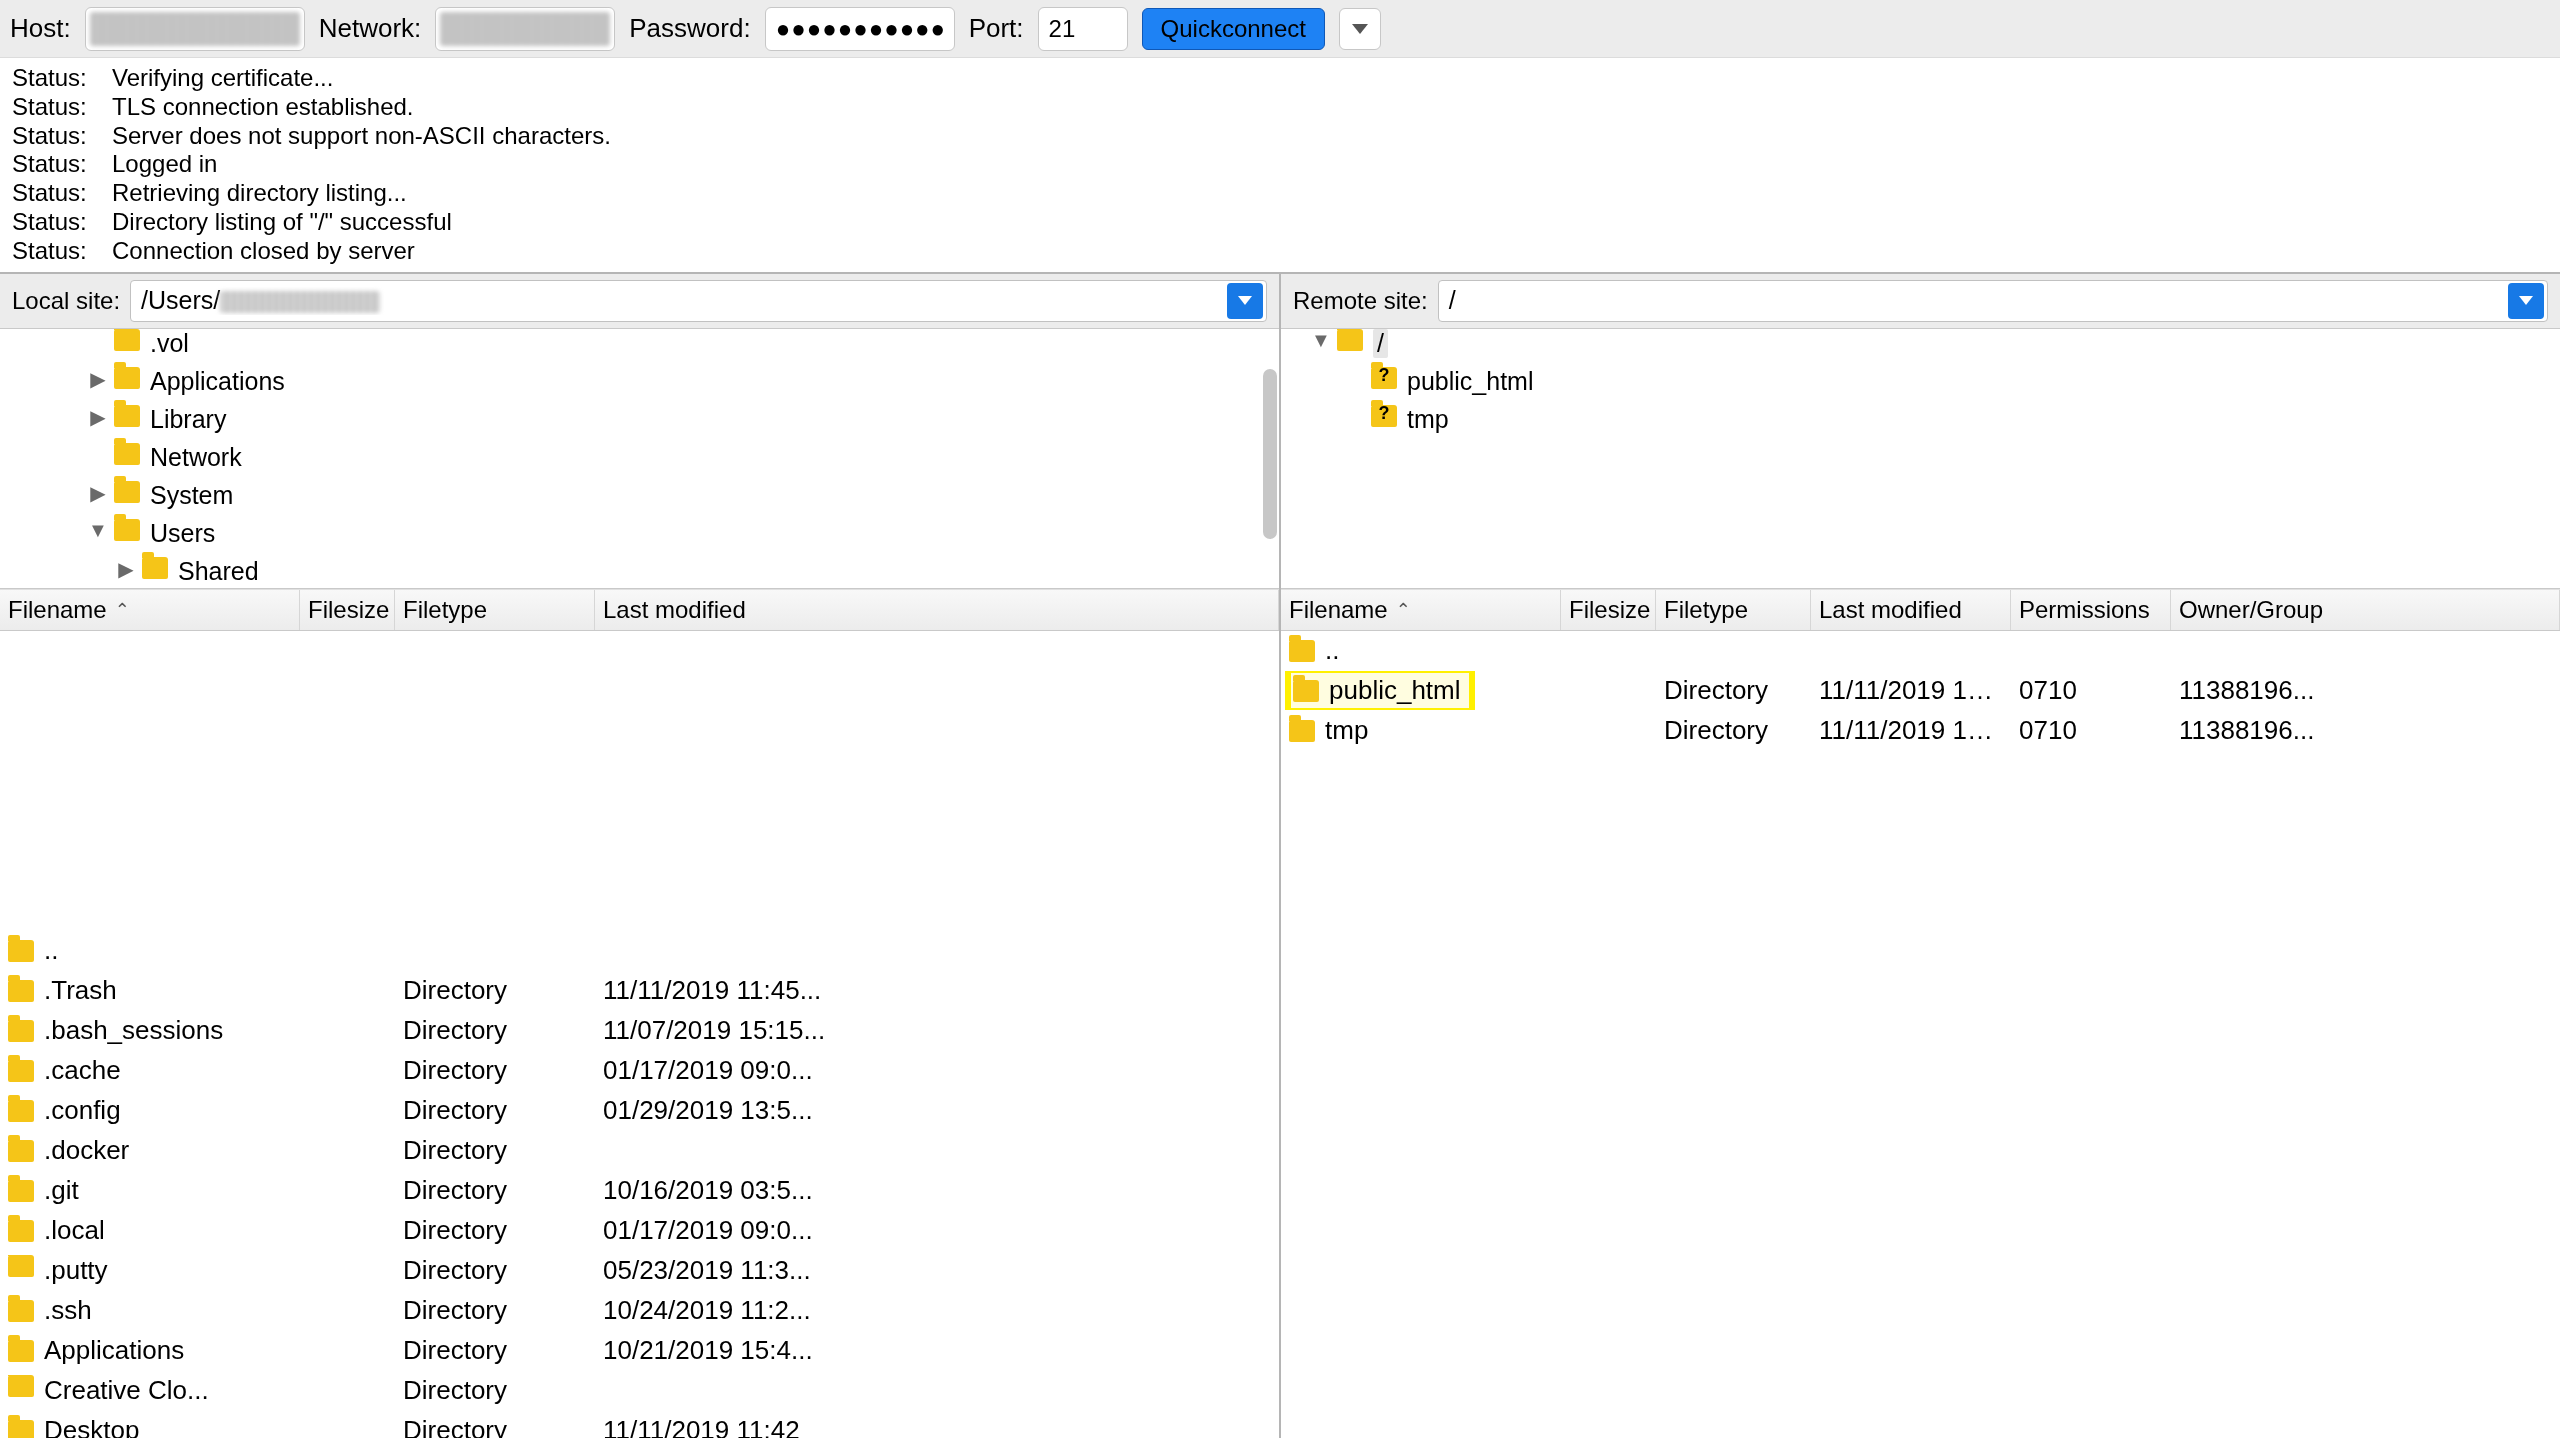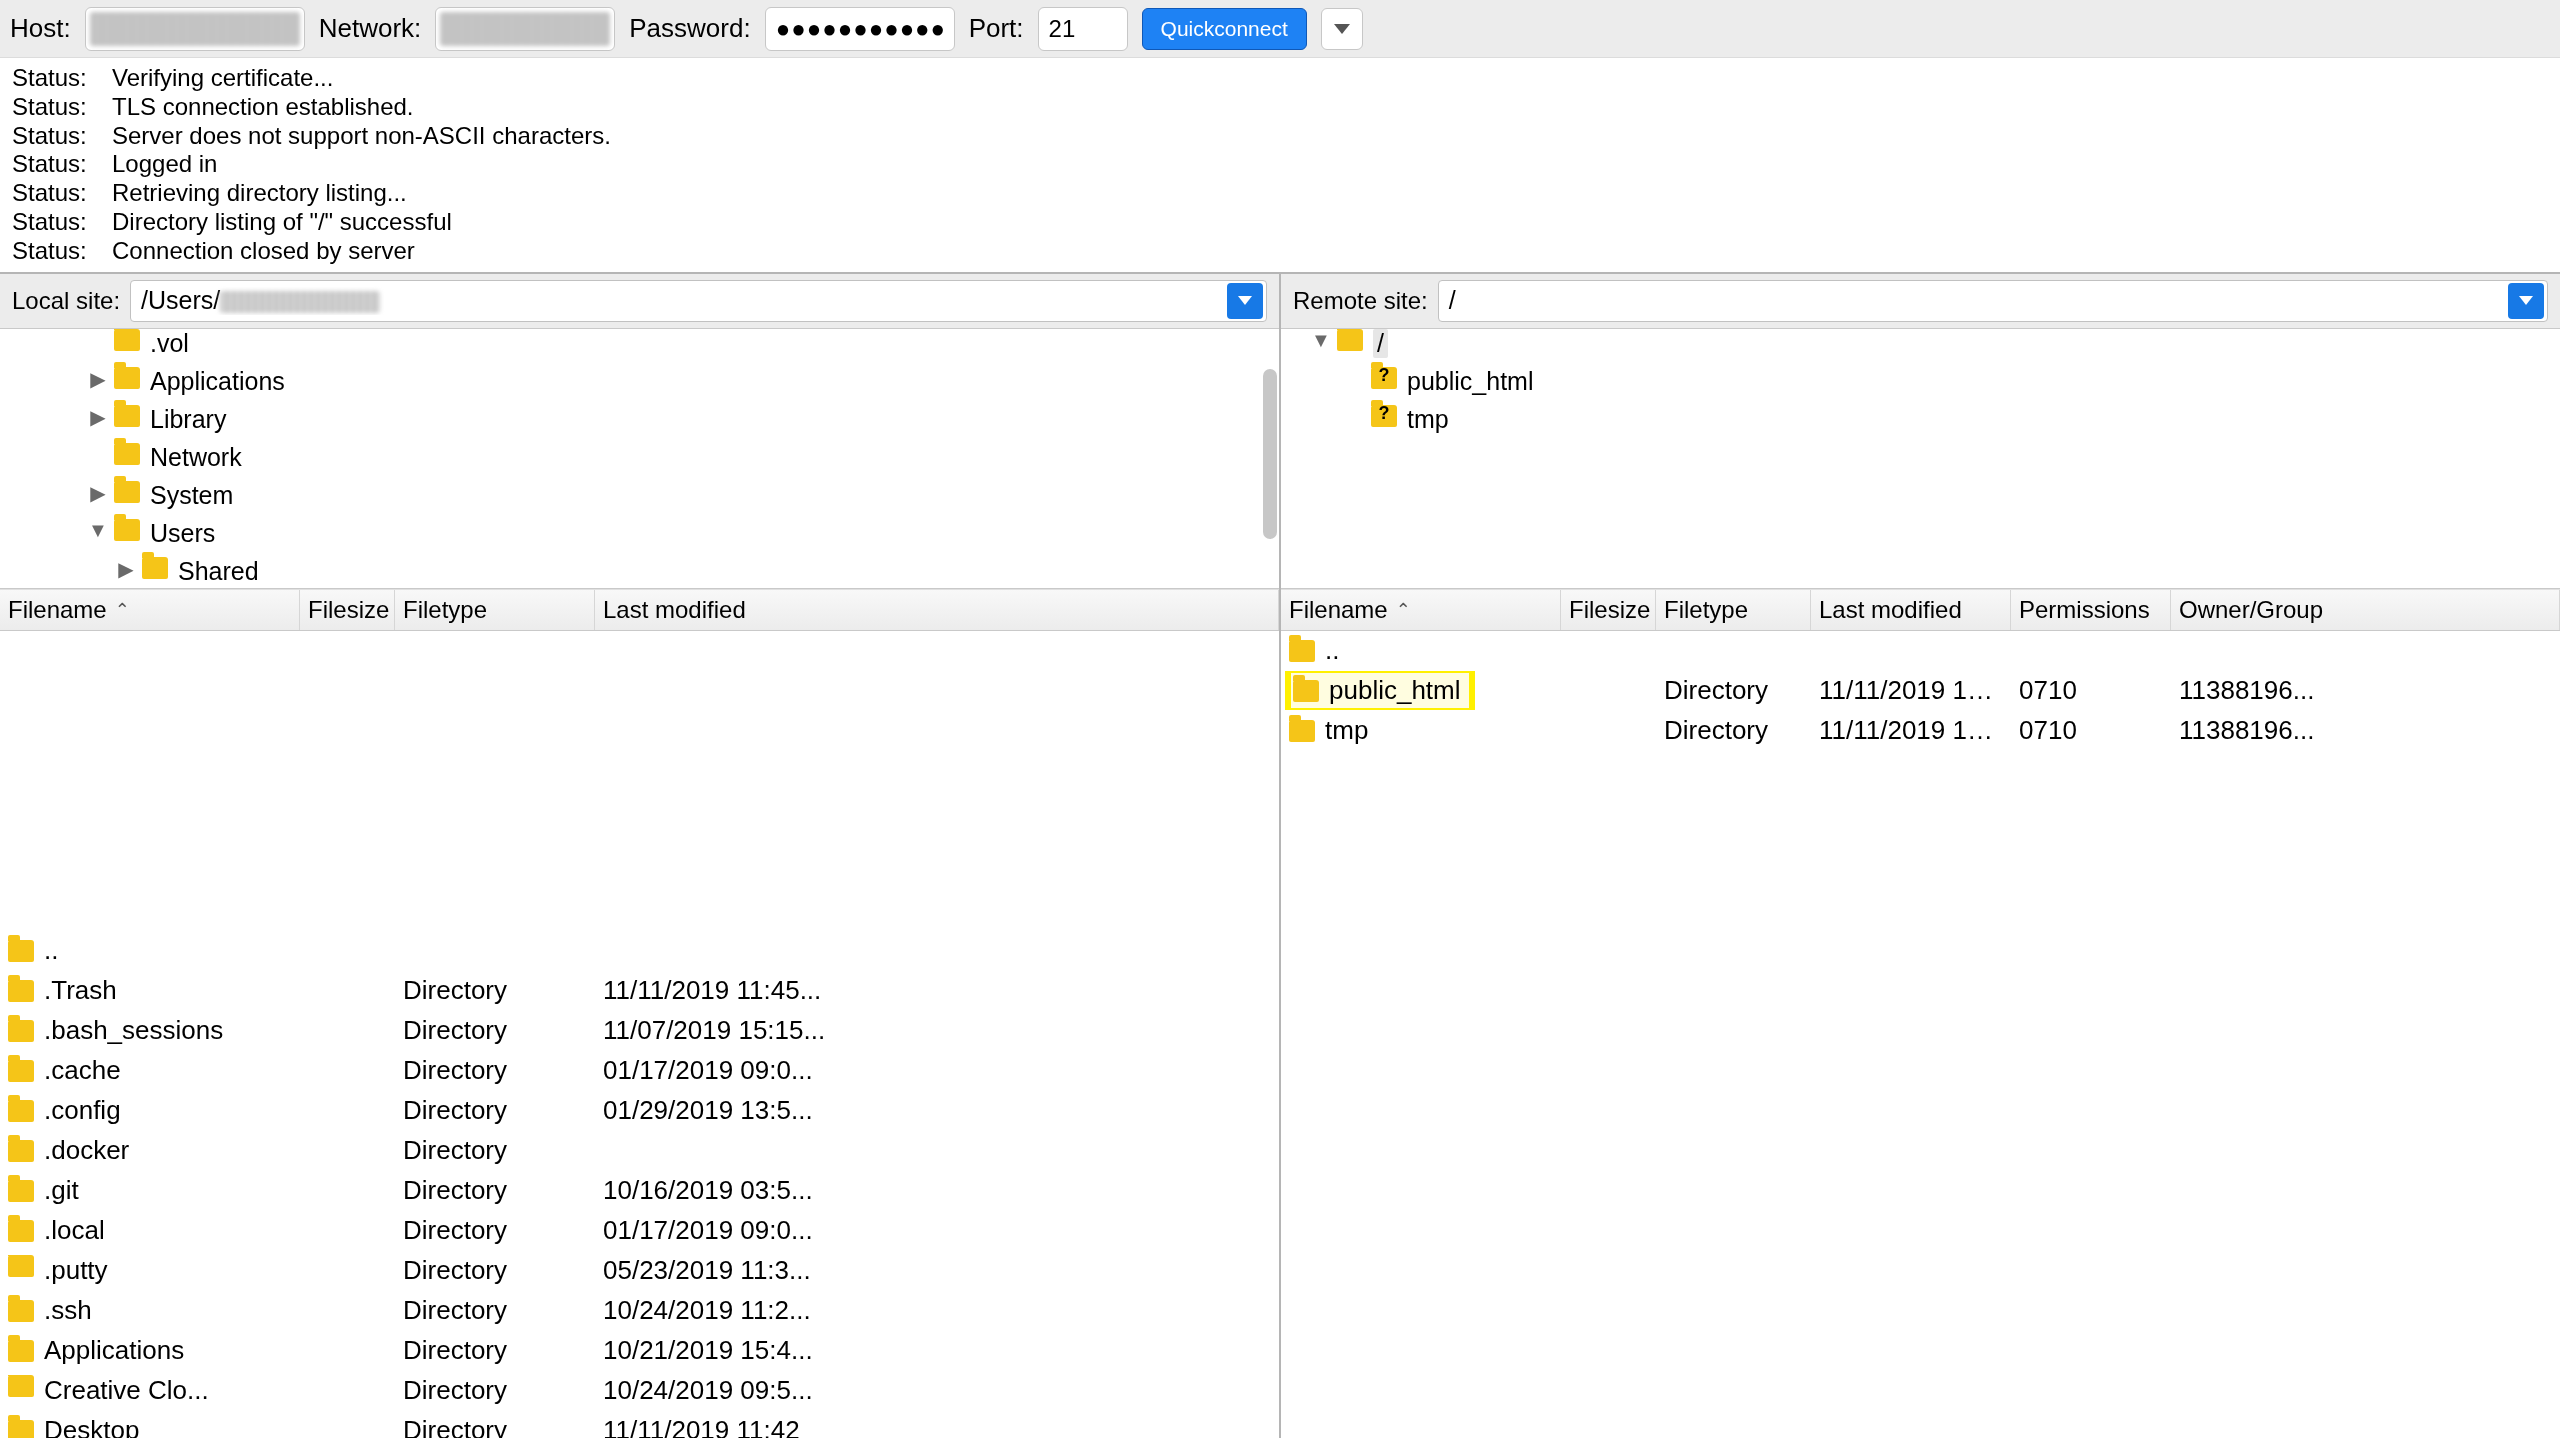--- a/index.html
+++ b/index.html
@@ -7,21 +7,21 @@
   .scale-wrap { transform: scale(1); transform-origin: 0 0; }
 
   
   .top-bar { display:flex; align-items:center; gap:14px; padding:4px 10px; background:#ececec; height:58px; border-bottom:1px solid #dcdcdc;}
   .top-bar label { font-size:26px; font-weight:400;}
   .txt-input { background:#fff; border:1px solid #c7c7c7; border-radius:6px; height:44px; font-size:24px; padding:0 10px; }
   .host-in { width:220px; filter:none; }
   .user-in { width:180px; }
   .pass-in { width:190px; letter-spacing:1px;}
   .port-in { width:90px;}
-  .btn-quick { background:#1e82f4; color:#ffffff; border:1px solid #0f58b7; border-radius:6px; height:42px; padding:0 18px; font-size:21px; font-weight:500;}
+  .btn-quick { background:#1e82f4; color:#000000; border:1px solid #0f58b7; border-radius:6px; height:42px; padding:0 18px; font-size:24px; font-weight:500;}
   .btn-drop { background:#fff; border:1px solid #c7c7c7; border-radius:6px; width:42px; height:42px; display:flex; align-items:center; justify-content:center;}
   .tri-down { width:0;height:0;border-left:8px solid transparent;border-right:8px solid transparent;border-top:10px solid #555;}
 
   .blur-box { position:relative; color:transparent; }
   .blur-box::after { content:""; position:absolute; inset:4px; background:repeating-linear-gradient(90deg,#bbb,#ccc 3px,#bbb 5px); filter:blur(2px); border-radius:3px;}
 
   
   .log-area { background:#fff; padding:6px 12px; font-size:24px; line-height:1.2; border-bottom:2px solid #b5b5b5;}
   .log-row { display:flex; }
   .log-label { width:100px; }
@@ -276,21 +276,20 @@
             <div class="cell lc-type">Directory</div>
             <div class="cell lc-mod">10/21/2019 15:4...</div>
           </div>
           <div class="file-row">
             <div class="cell lc-name" style="display:flex;">
               <span class="ico-fold"></span>
               <span>Creative Clo...</span>
             </div>
             <div class="cell lc-size"></div>
             <div class="cell lc-type">Directory</div>
-            <div class="cell lc-mod">10/24/2019 09:5...</div>
           </div>
           <div class="file-row">
             <div class="cell lc-name" style="display:flex;align-items:center">
               <span class="ico-fold"></span>
               <span>Desktop</span>
             </div>
             <div class="cell lc-size"></div>
             <div class="cell lc-type">Directory</div>
             <div class="cell lc-mod">11/11/2019 11:42</div>
           </div>

